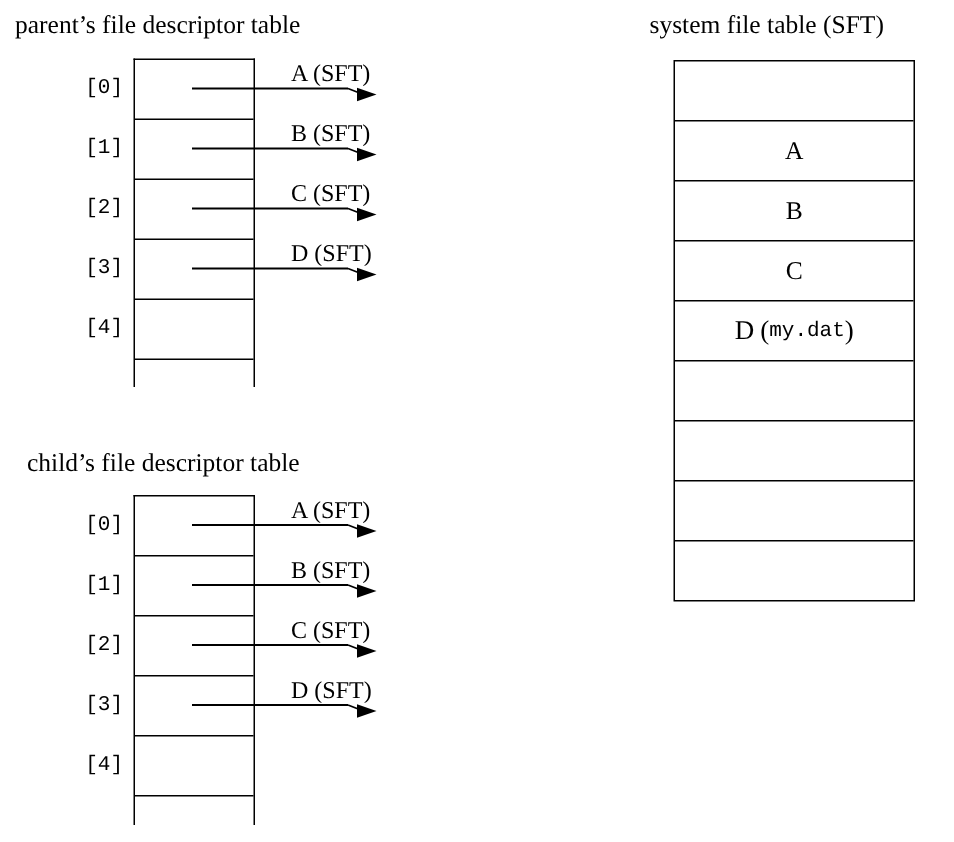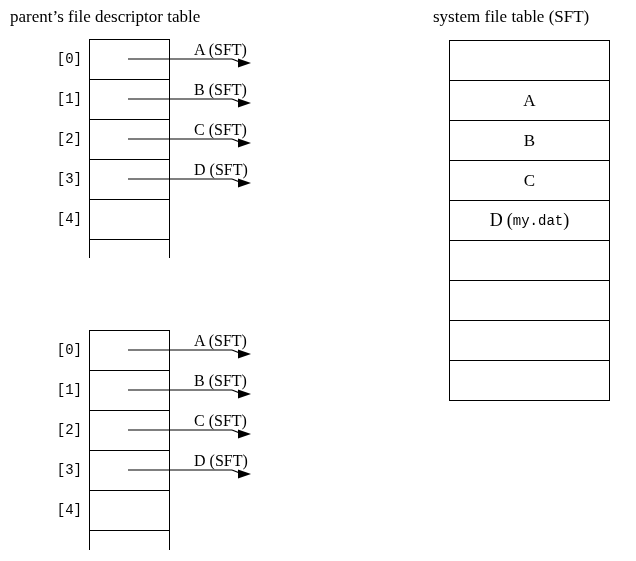--- a/index.html
+++ b/index.html
@@ -116,20 +116,21 @@
     <line x1="0" y1="4" x2="104" y2="4" stroke="#000" stroke-width="1.2"></line>
     <line x1="104" y1="4" x2="113" y2="7.5" stroke="#000" stroke-width="1.2"></line>
     <polygon points="110,3.5 123,8 110,12.5" fill="#000"></polygon>
   </svg>
 
   <div class="ptr-label" style="top:42px;">A (SFT)</div>
   <div class="ptr-label" style="top:82px;">B (SFT)</div>
   <div class="ptr-label" style="top:122px;">C (SFT)</div>
   <div class="ptr-label" style="top:162px;">D (SFT)</div>
 
+  <div class="title" style="left:18px; top:300px;">child’s file descriptor table</div>
 
   <div class="fdtable" style="top:330px; height:220px;">
     <div class="fdcell"></div>
     <div class="fdcell"></div>
     <div class="fdcell"></div>
     <div class="fdcell"></div>
     <div class="fdcell"></div>
   </div>
 
   <div class="idx" style="top:340px;">[0]</div>

